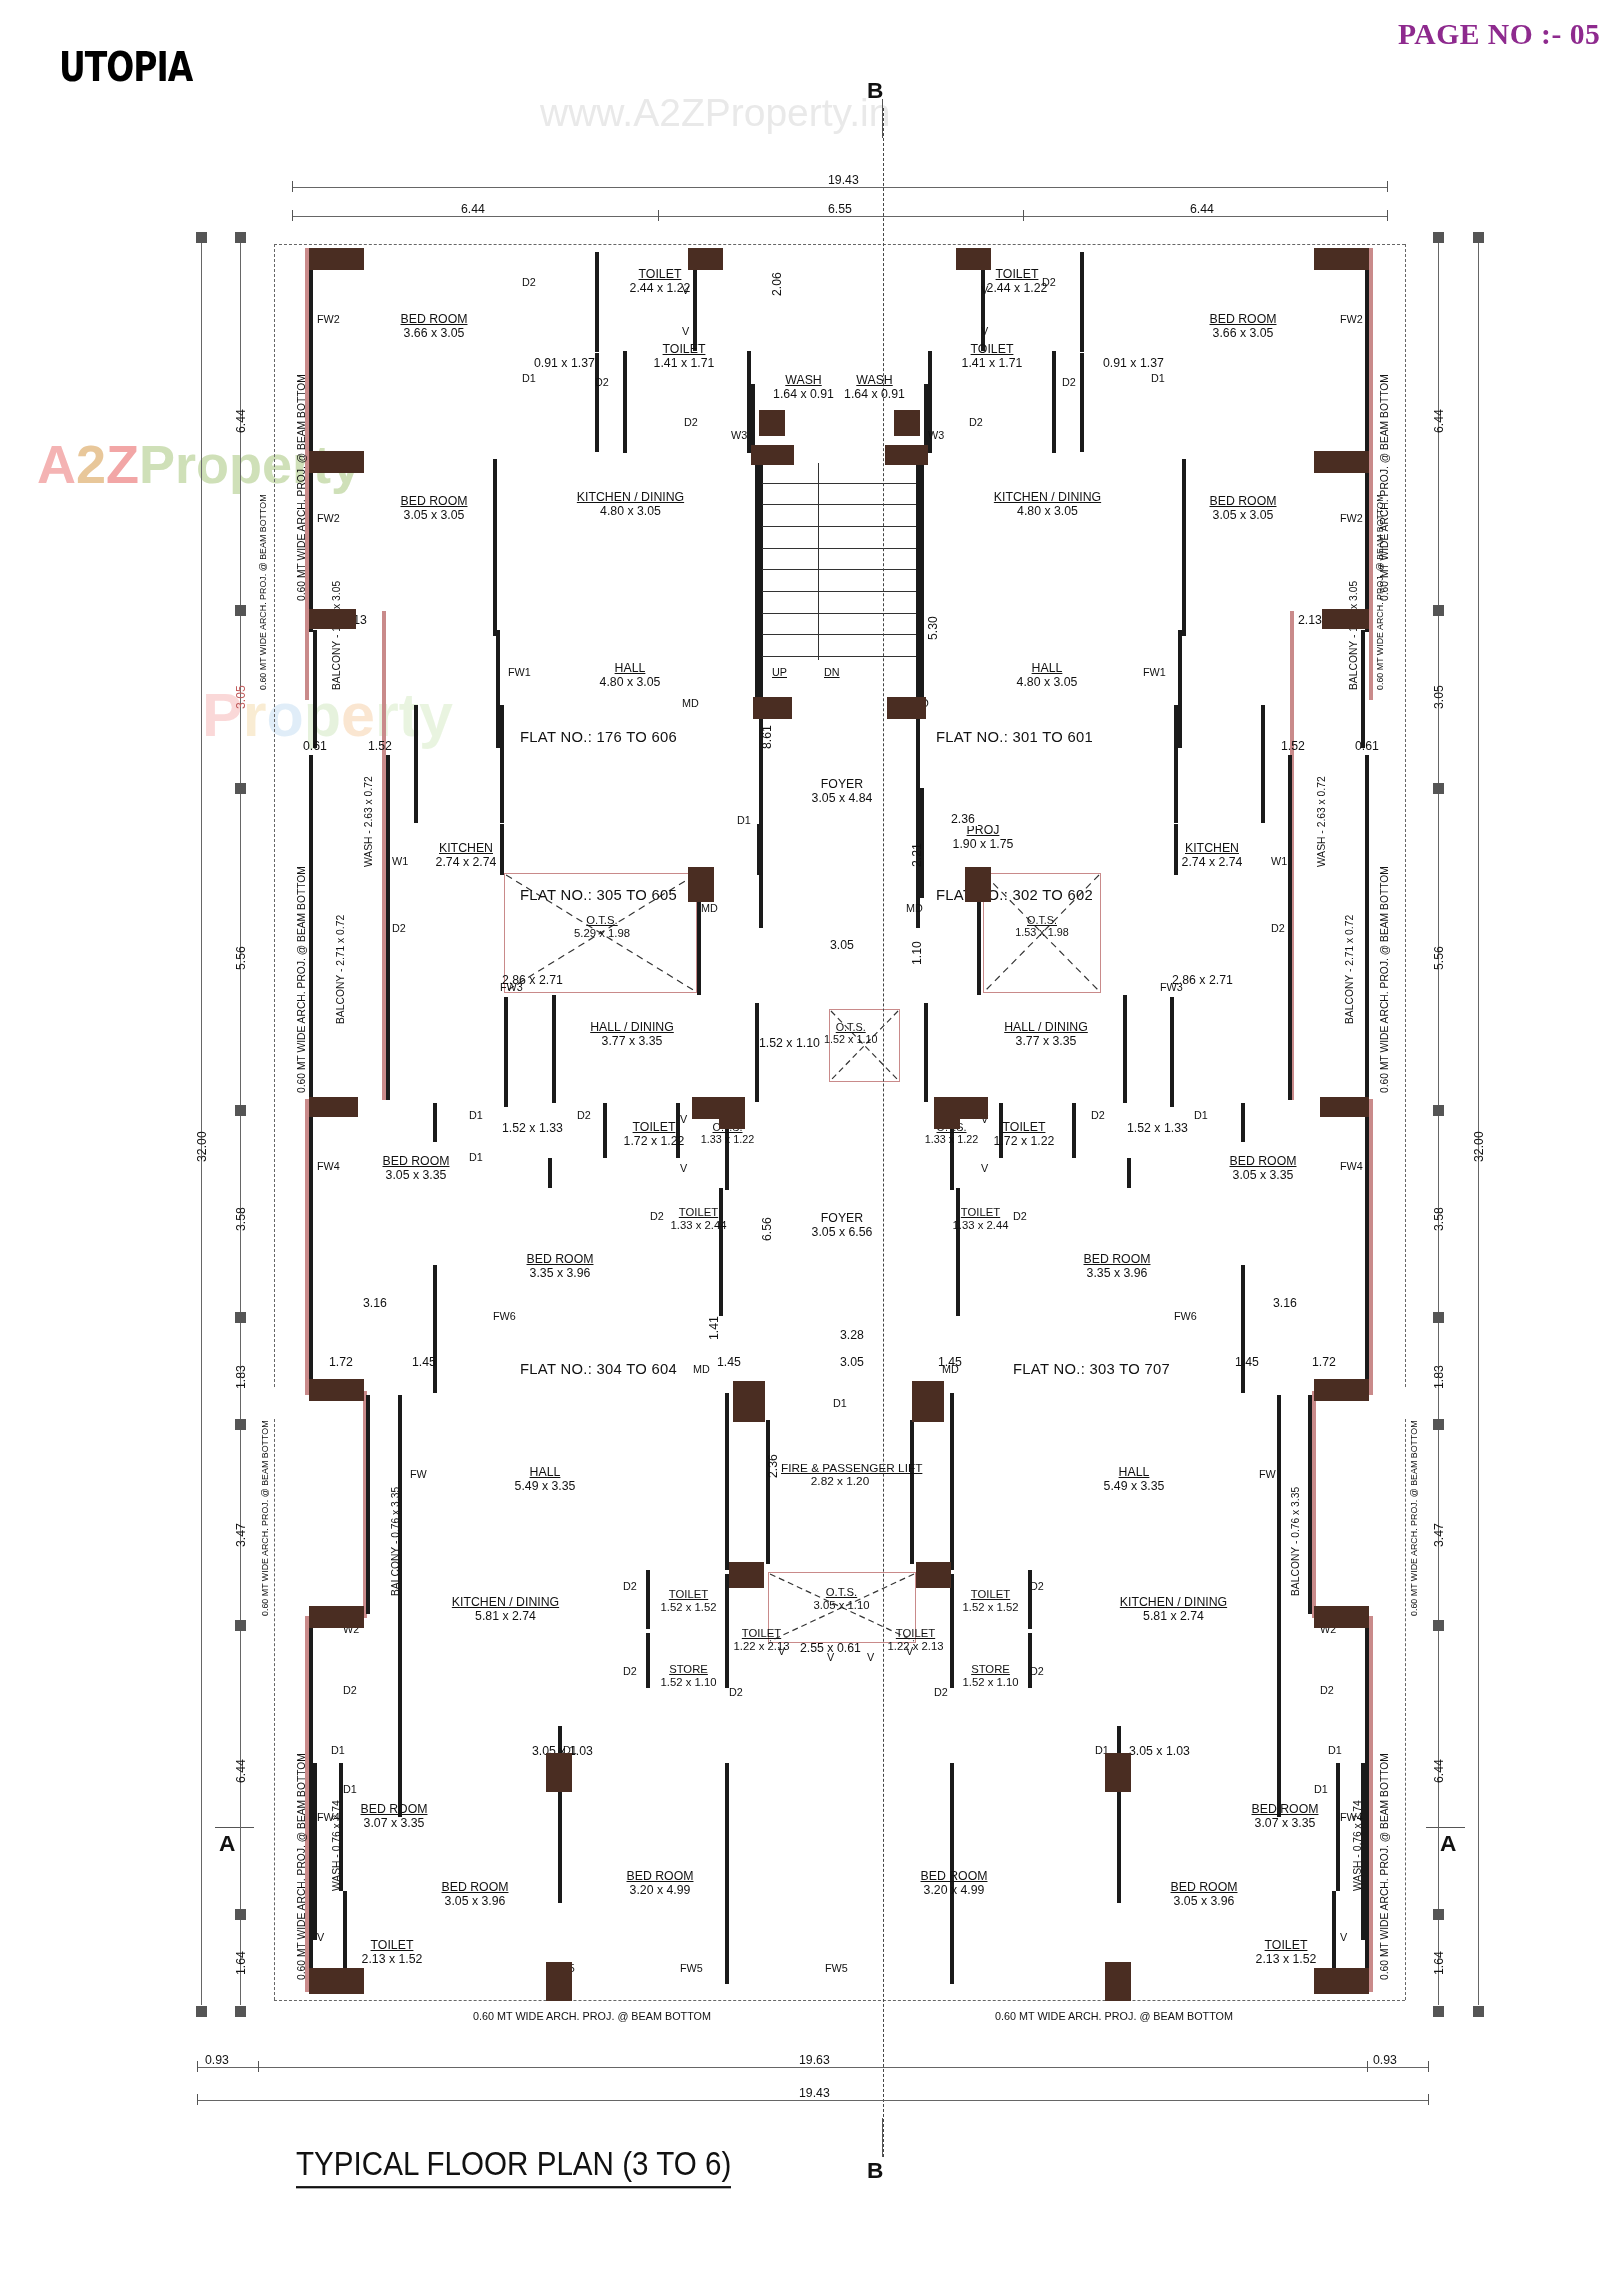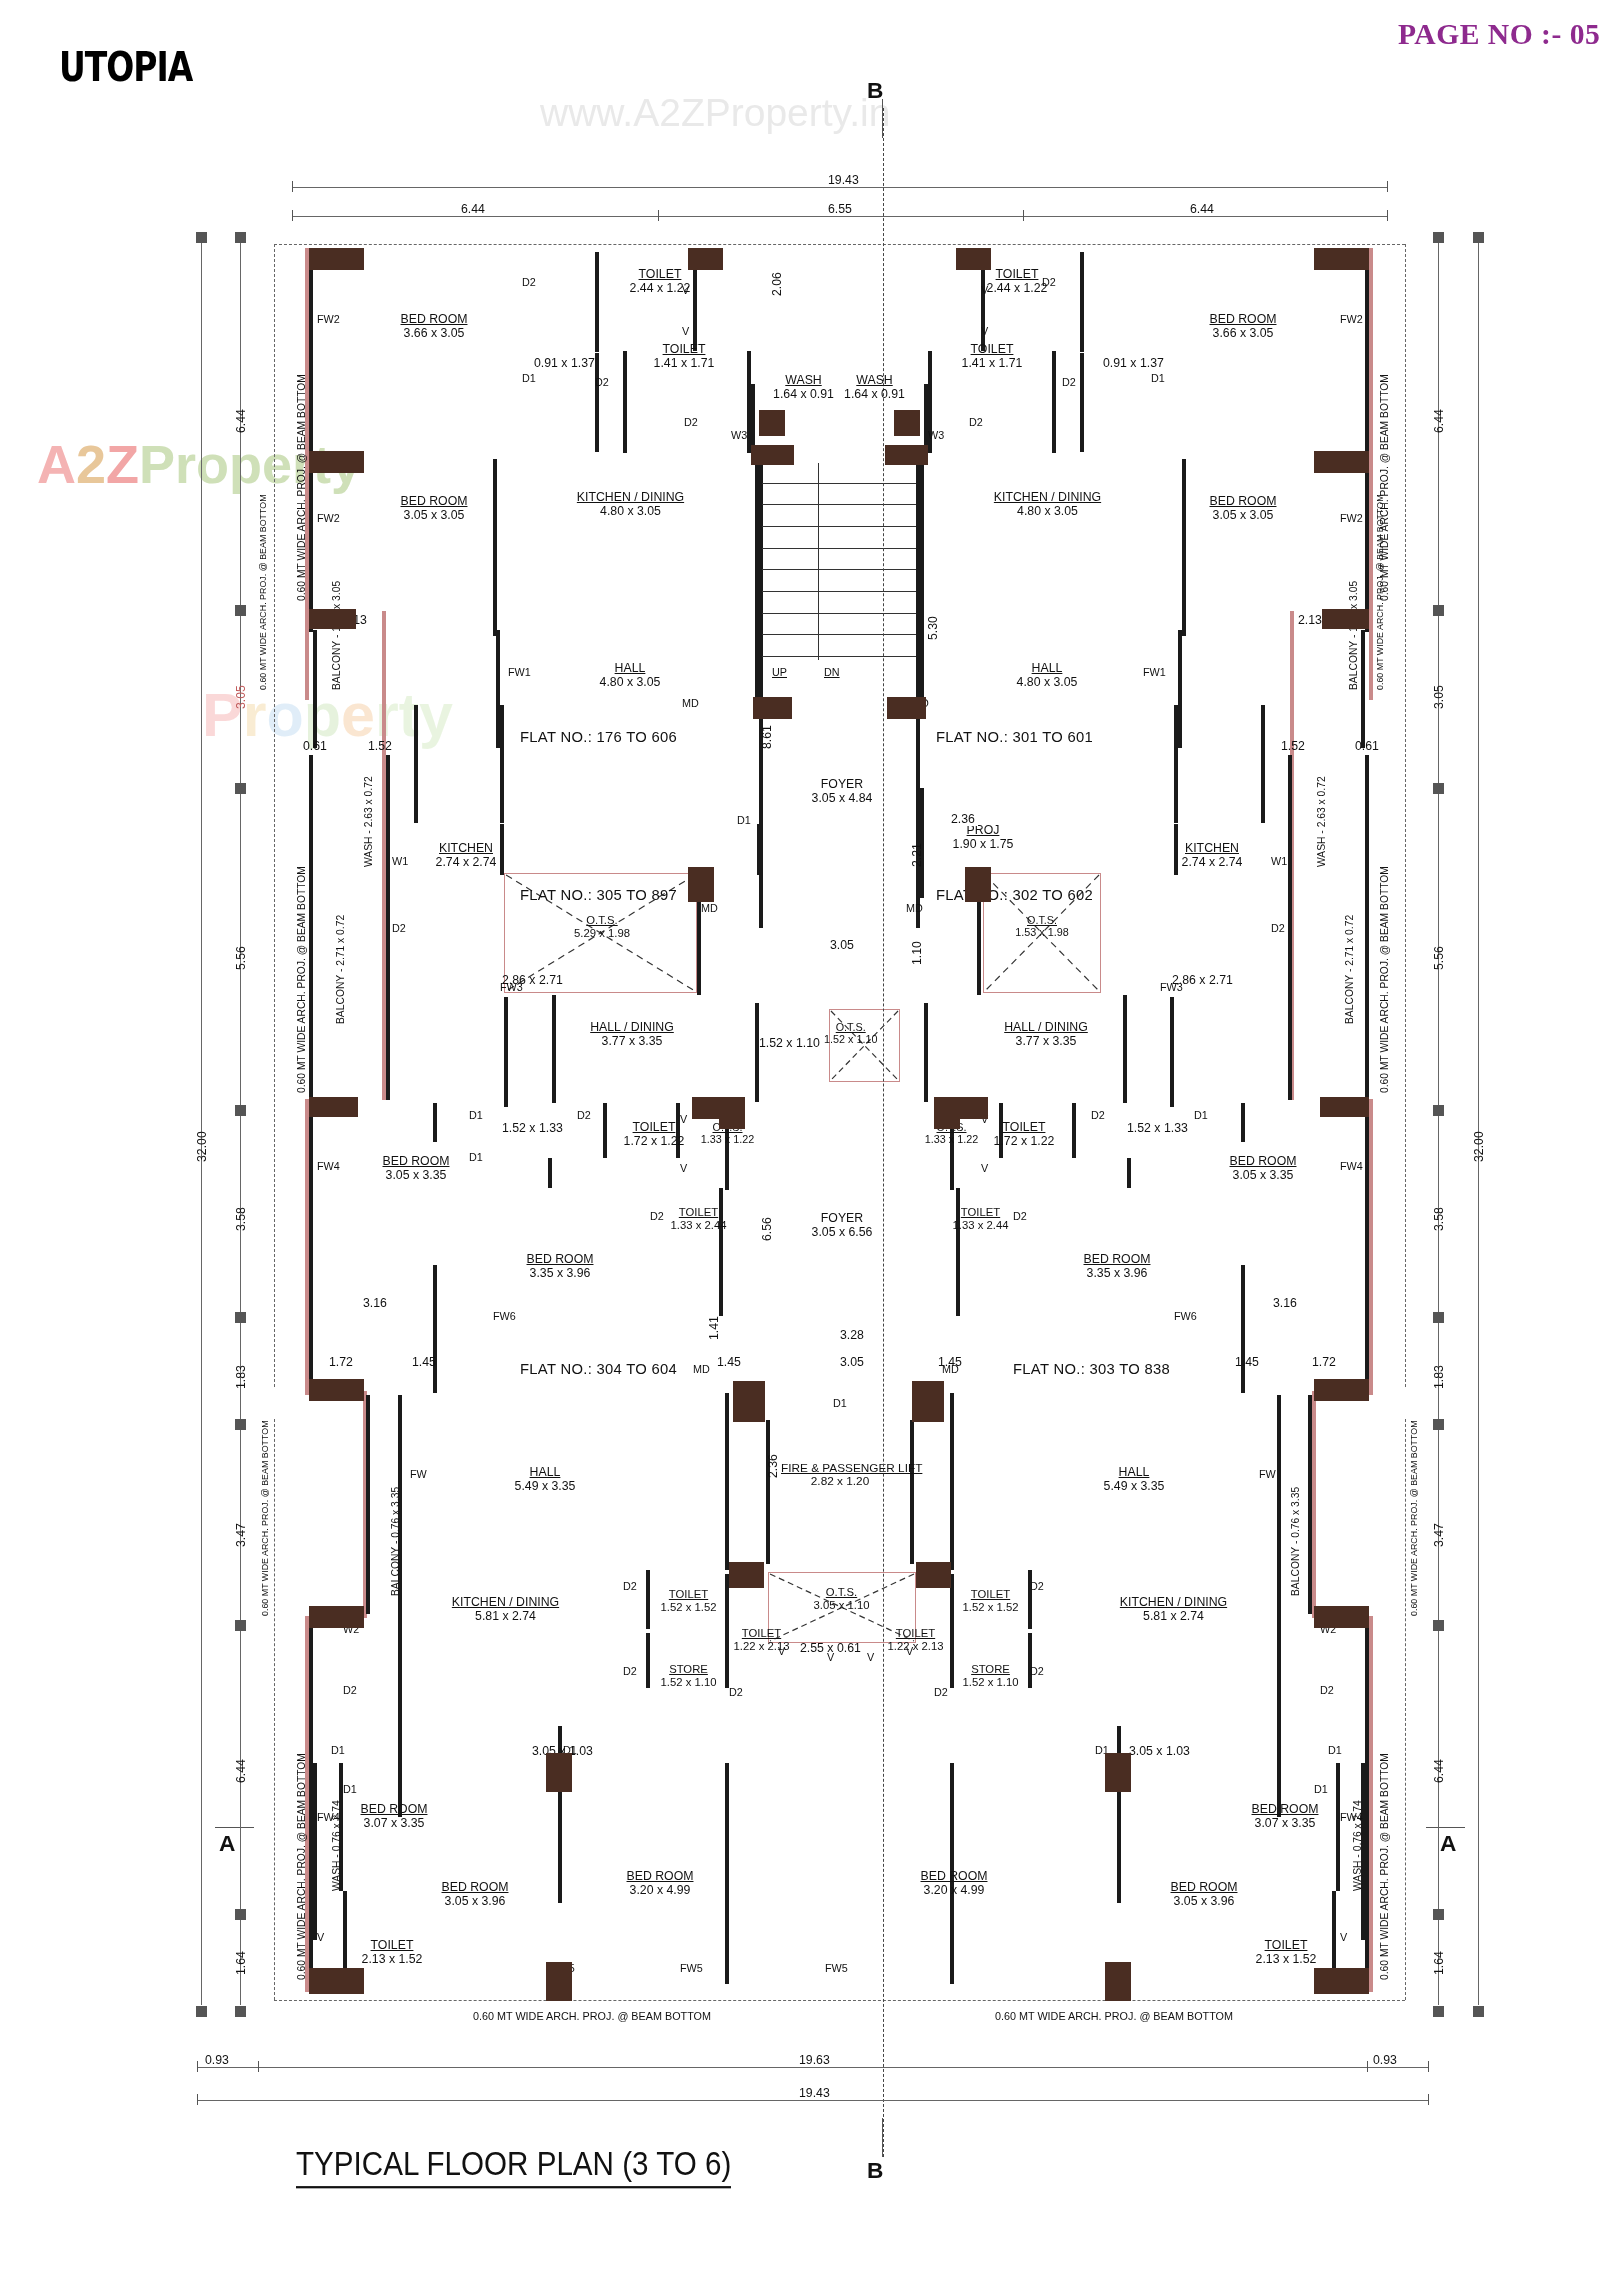--- a/index.html
+++ b/index.html
@@ -639,25 +639,25 @@
 <div class="rm" style="left:885px;top:1870px;width:138px">
   <span class="n">BED ROOM</span>
   <span class="d">3.20 x 4.99</span>
   </div>
 <div class="rm" style="left:1227px;top:1939px;width:118px">
   <span class="n">TOILET</span>
   <span class="d">2.13 x 1.52</span>
   </div>
 
 <div class="flat" style="left:520px;top:729px">FLAT NO.: 176 TO 606</div>
-<div class="flat" style="left:520px;top:887px">FLAT NO.: 305 TO 897</div>
+<div class="flat" style="left:520px;top:887px">FLAT NO.: 305 TO 605</div>
 <div class="flat" style="left:520px;top:1361px">FLAT NO.: 304 TO 604</div>
 <div class="flat" style="left:936px;top:729px">FLAT NO.: 301 TO 601</div>
 <div class="flat" style="left:936px;top:887px">FLAT NO.: 302 TO 602</div>
-<div class="flat" style="left:1013px;top:1361px">FLAT NO.: 303 TO 838</div>
+<div class="flat" style="left:1013px;top:1361px">FLAT NO.: 303 TO 707</div>
 
 <div class="vtag" style="left:296px;top:601px">0.60 MT WIDE ARCH. PROJ. @ BEAM BOTTOM</div>
 <div class="vtag" style="left:296px;top:1093px">0.60 MT WIDE ARCH. PROJ. @ BEAM BOTTOM</div>
 <div class="vtag" style="left:296px;top:1980px">0.60 MT WIDE ARCH. PROJ. @ BEAM BOTTOM</div>
 <div class="vtag" style="left:1379px;top:601px">0.60 MT WIDE ARCH. PROJ. @ BEAM BOTTOM</div>
 <div class="vtag" style="left:1379px;top:1093px">0.60 MT WIDE ARCH. PROJ. @ BEAM BOTTOM</div>
 <div class="vtag" style="left:1379px;top:1980px">0.60 MT WIDE ARCH. PROJ. @ BEAM BOTTOM</div>
 <div class="vtag" style="left:258px;top:690px;font-size:8.9px">0.60 MT WIDE ARCH. PROJ. @ BEAM BOTTOM</div>
 <div class="vtag" style="left:1375px;top:690px;font-size:8.9px">0.60 MT WIDE ARCH. PROJ. @ BEAM BOTTOM</div>
 

